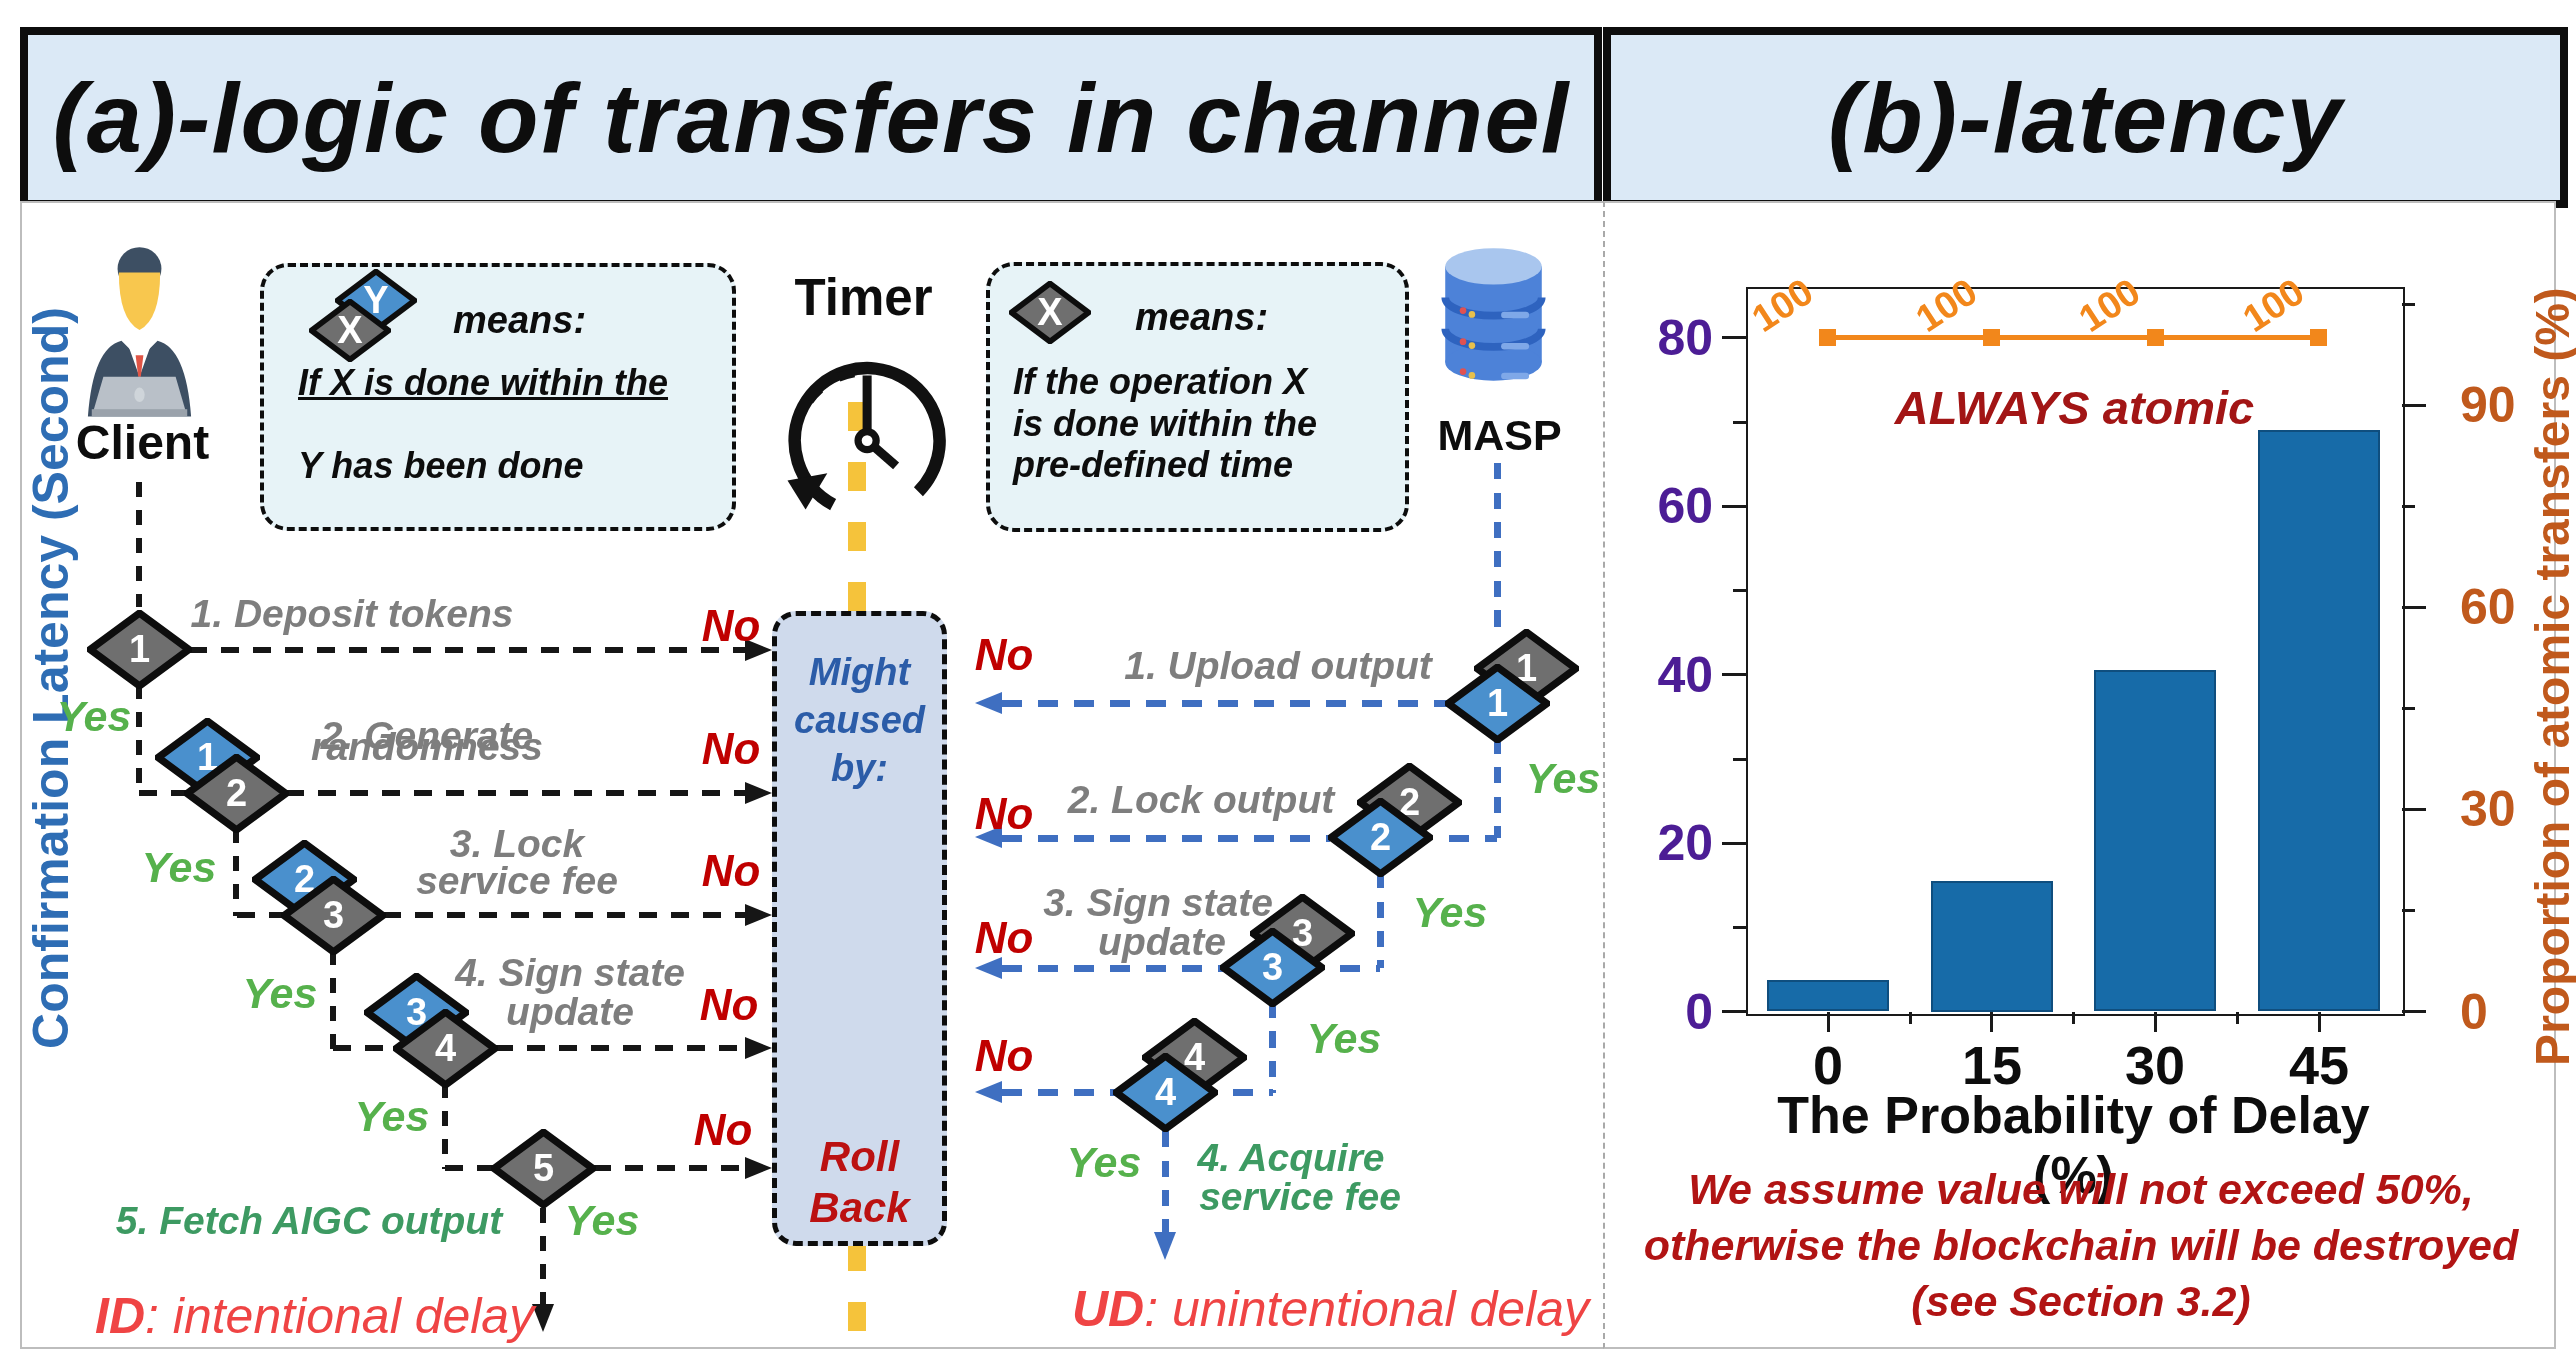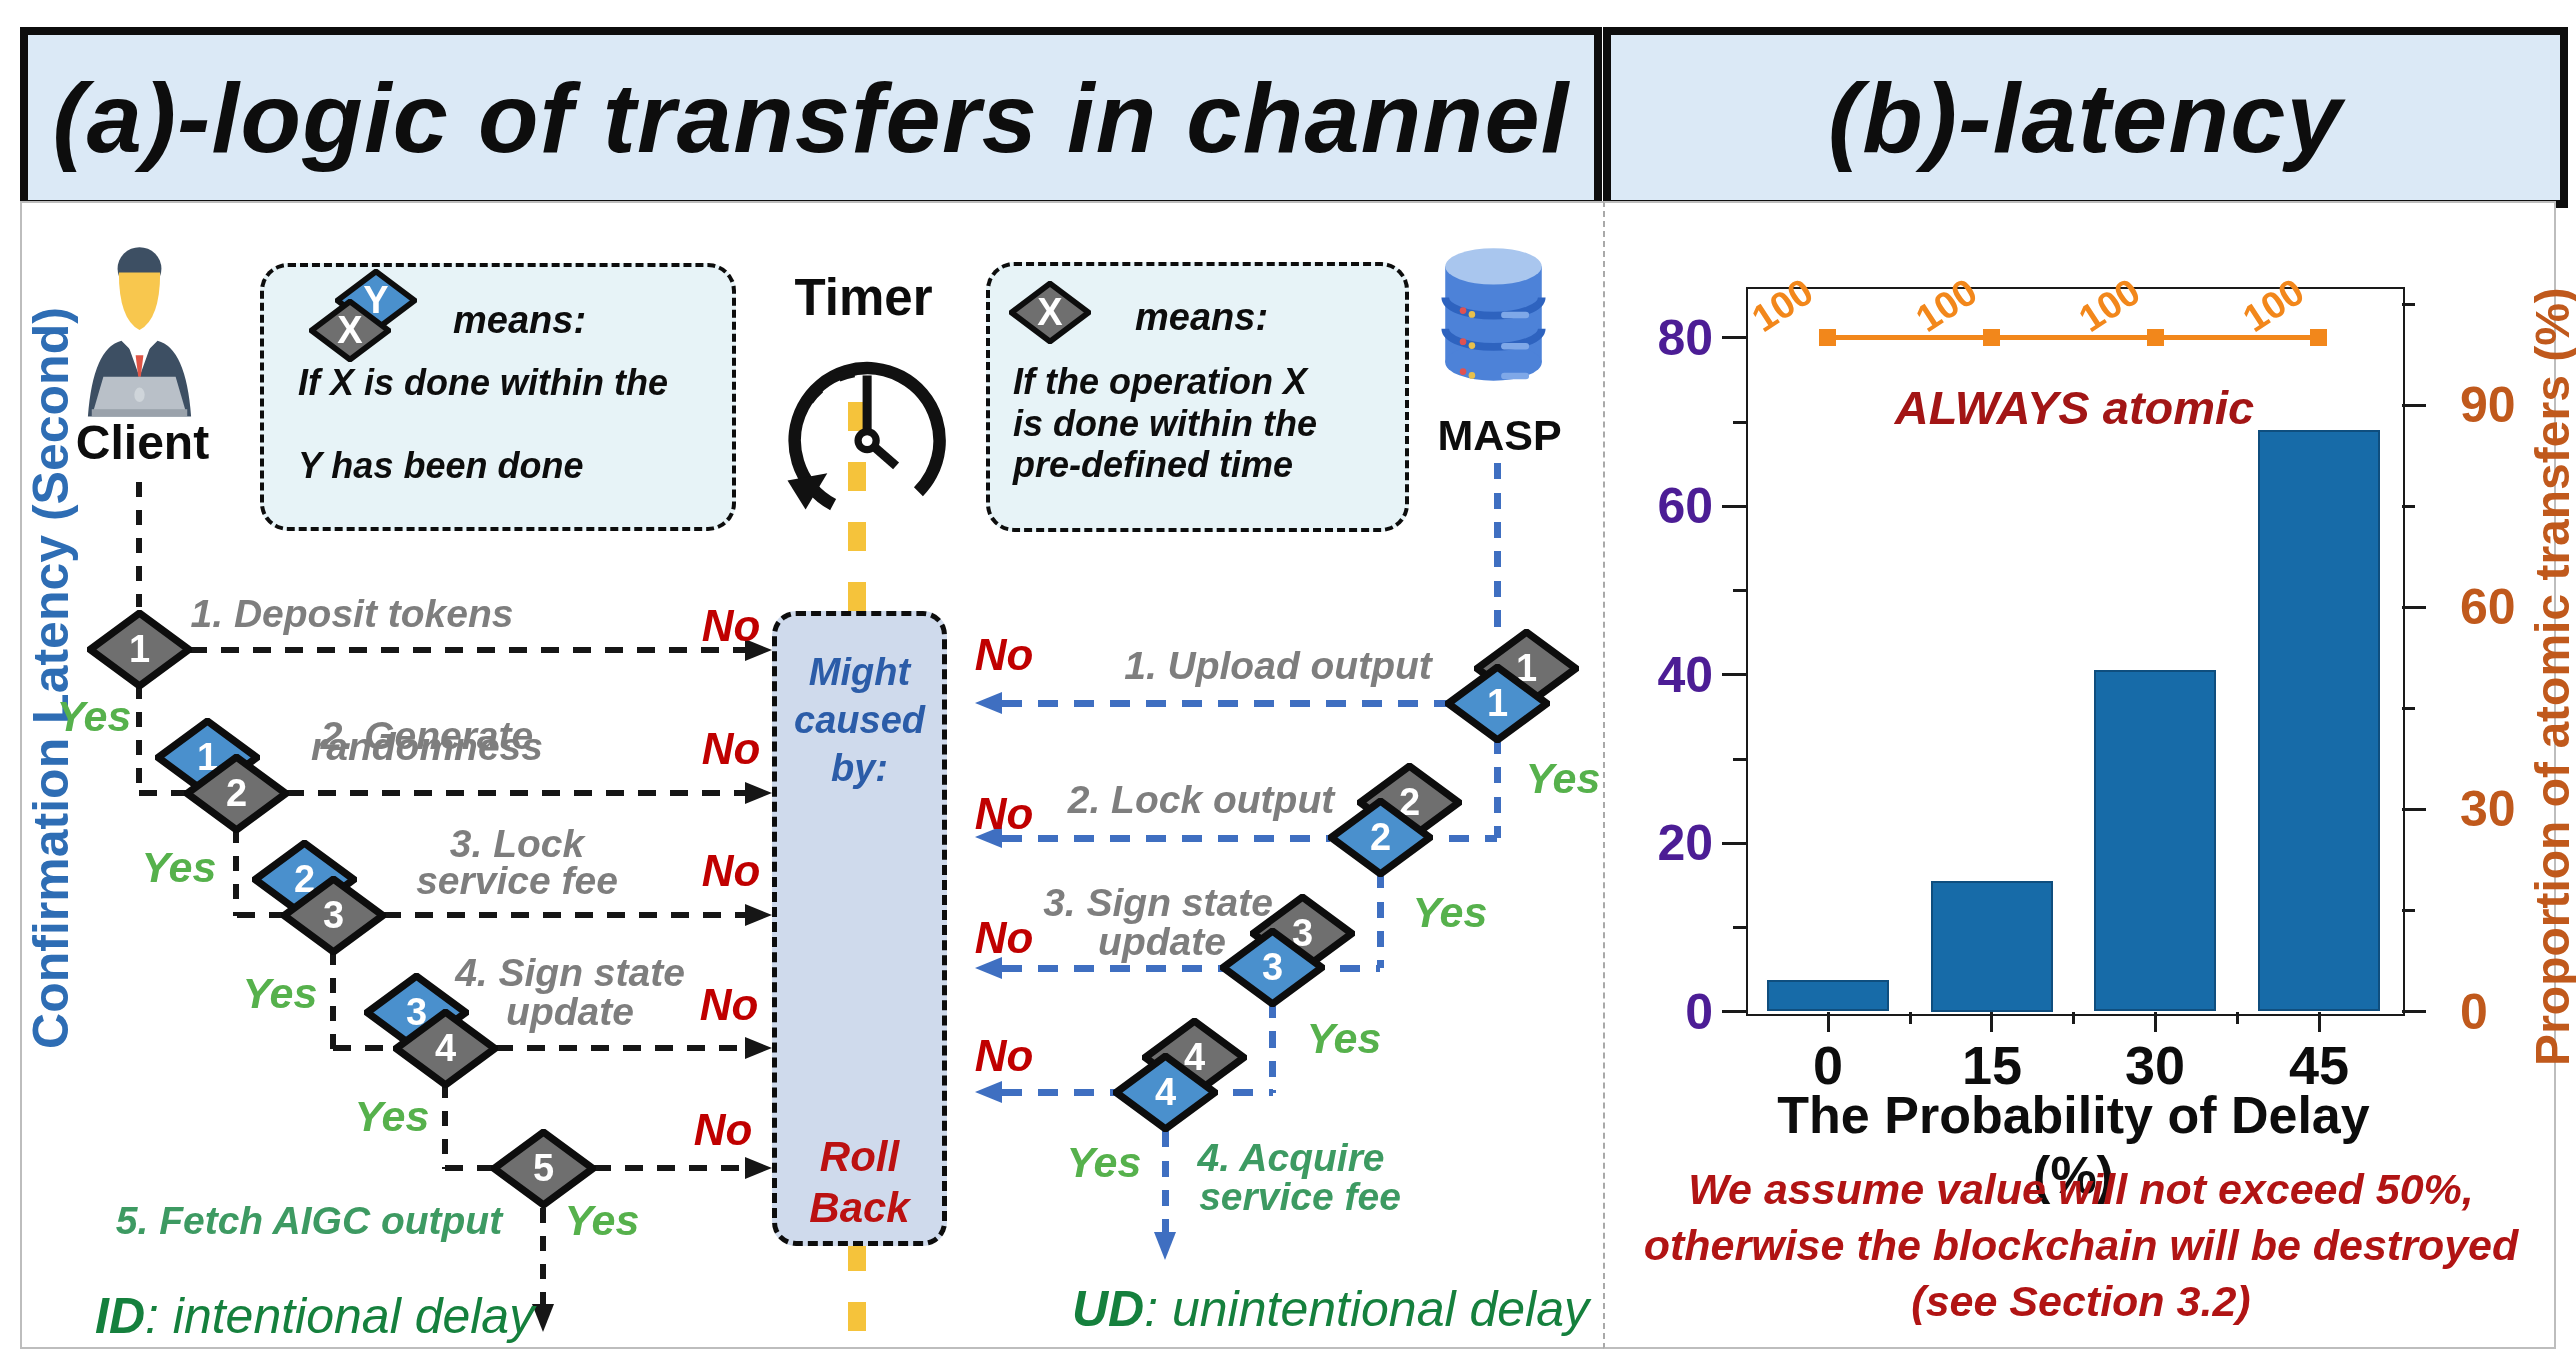--- a/index.html
+++ b/index.html
@@ -30,21 +30,21 @@
           font-style:italic;font-weight:600;color:#bb1111;}
   
   .actor-label{position:absolute;font-size:48px;font-weight:600;color:#0d0d0d;text-align:center;}
   .step-label{position:absolute;font-size:39px;font-style:italic;font-weight:600;color:#7e7e7e;
               white-space:nowrap;transform:translate(-50%,-50%);z-index:6;}
   .step-label.green{color:#3d9a62;}
   .no-label{position:absolute;font-size:44px;font-style:italic;font-weight:700;color:#c00000;
             transform:translate(-50%,-50%);z-index:6;}
   .yes-label{position:absolute;font-size:43px;font-style:italic;font-weight:600;color:#56b14c;
              transform:translate(-50%,-50%);z-index:6;}
-  .note-purple{position:absolute;font-size:50px;font-style:italic;color:#15803d;white-space:nowrap;z-index:6;}
+  .note-purple{position:absolute;font-size:50px;font-style:italic;color:#ef4444;white-space:nowrap;z-index:6;}
   .note-purple b{font-weight:800;font-style:italic;}
   
   .hd{position:absolute;height:6px;background:repeating-linear-gradient(90deg,#161616 0 18px,transparent 18px 32px);z-index:5;}
   .vd{position:absolute;width:6px;background:repeating-linear-gradient(180deg,#161616 0 15.4px,transparent 15.4px 28px);z-index:5;}
   .hd.blue{height:6.7px;background:repeating-linear-gradient(90deg,#3f6fc1 0 20px,transparent 20px 36px);}
   .vd.blue{width:6.7px;background:repeating-linear-gradient(180deg,#3f6fc1 0 16px,transparent 16px 29.5px);}
   .yellow-line{position:absolute;left:848px;top:402px;width:18px;height:931px;z-index:3;
                background:repeating-linear-gradient(180deg,#f5c33b 0 29.5px,transparent 29.5px 60px);}
   .ah-right{position:absolute;width:0;height:0;border-left:27px solid #161616;
             border-top:11.4px solid transparent;border-bottom:11.4px solid transparent;z-index:5;}
@@ -139,21 +139,21 @@
       <circle cx="33" cy="102" r="2.6" fill="#e8c04c"></circle>
     <rect x="56" y="53" width="22" height="5" rx="2.5" fill="#7fa8e8"></rect>
     <rect x="56" y="77" width="22" height="5" rx="2.5" fill="#7fa8e8"></rect>
     <rect x="56" y="100" width="22" height="5" rx="2.5" fill="#7fa8e8"></rect>
   </svg>
 </div>
 <div class="actor-label" style="left:1419px;top:411px;width:161px;font-size:43px;">MASP</div>
 
 <div class="legend" style="left:260px;top:263px;width:468px;height:260px;z-index:2">
   <div class="means" style="left:189px;top:32px;">means:</div>
-  <div class="legend-line" style="left:34px;top:95px;">If X is done within the</div>
+  <div class="legend-line" style="left:34px;top:95px;text-decoration:underline;">If X is done within the</div>
   <div class="legend-line" style="left:34px;top:178px;">Y has been done</div>
 </div>
 <div class="legend" style="left:986px;top:262px;width:415px;height:262px;z-index:2">
   <div class="means" style="left:145px;top:29.5px;">means:</div>
   <div class="legend-line" style="left:23px;top:95px;">If the operation X</div>
   <div class="legend-line" style="left:23px;top:137px;">is done within the</div>
   <div class="legend-line" style="left:23px;top:178px;">pre-defined time</div>
 </div>
 
 <div class="center-box">

